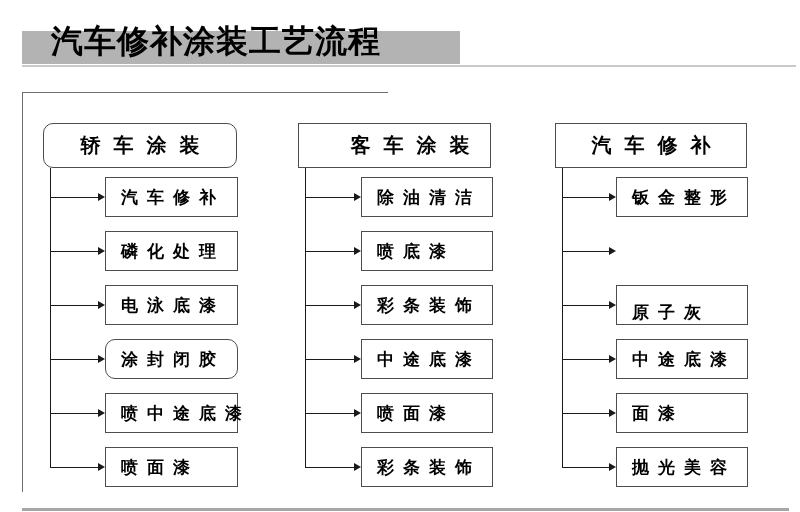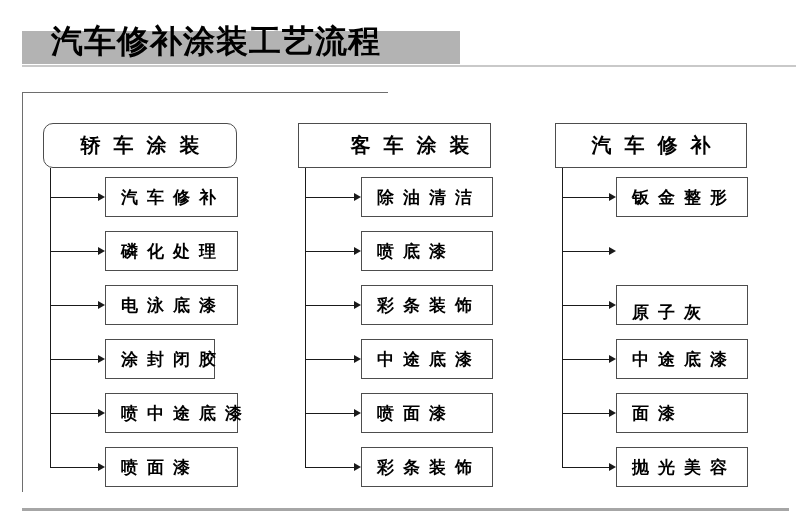--- a/index.html
+++ b/index.html
@@ -69,21 +69,21 @@
     <div class="node item" style="left:105px;top:231px;width:133px;">
       <span>磷化处理</span>
     </div>
 
     <div class="connector" style="left:50px;top:301px;width:55px;"></div>
     <div class="node item" style="left:105px;top:285px;width:133px;">
       <span>电泳底漆</span>
     </div>
 
     <div class="connector" style="left:50px;top:355px;width:55px;"></div>
-    <div class="node item" style="left:105px;top:339px;width:110px;">
+    <div class="node item" style="left:105px;top:339px;width:133px;border-radius:10px;">
       <span>涂封闭胶</span>
     </div>
 
     <div class="connector" style="left:50px;top:409px;width:55px;"></div>
     <div class="node item" style="left:105px;top:393px;width:133px;">
       <span>喷中途底漆</span>
     </div>
 
     <div class="connector" style="left:50px;top:463px;width:55px;"></div>
     <div class="node item" style="left:105px;top:447px;width:133px;">

